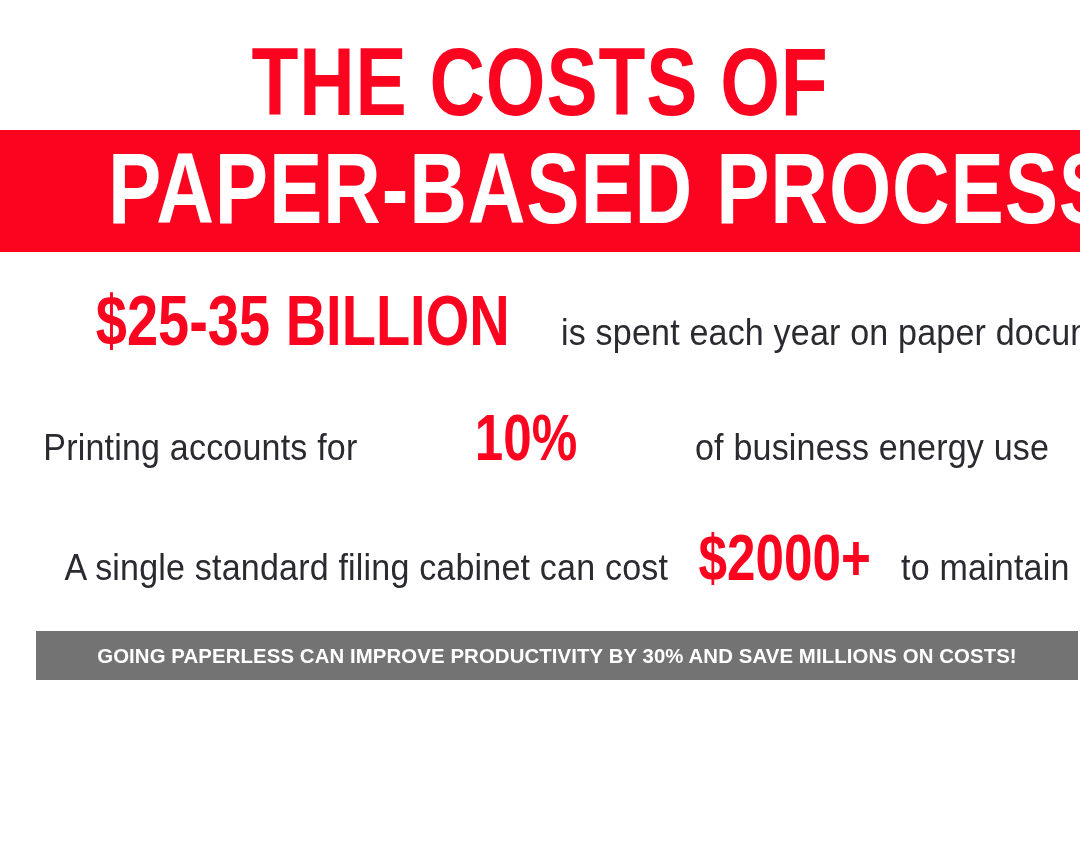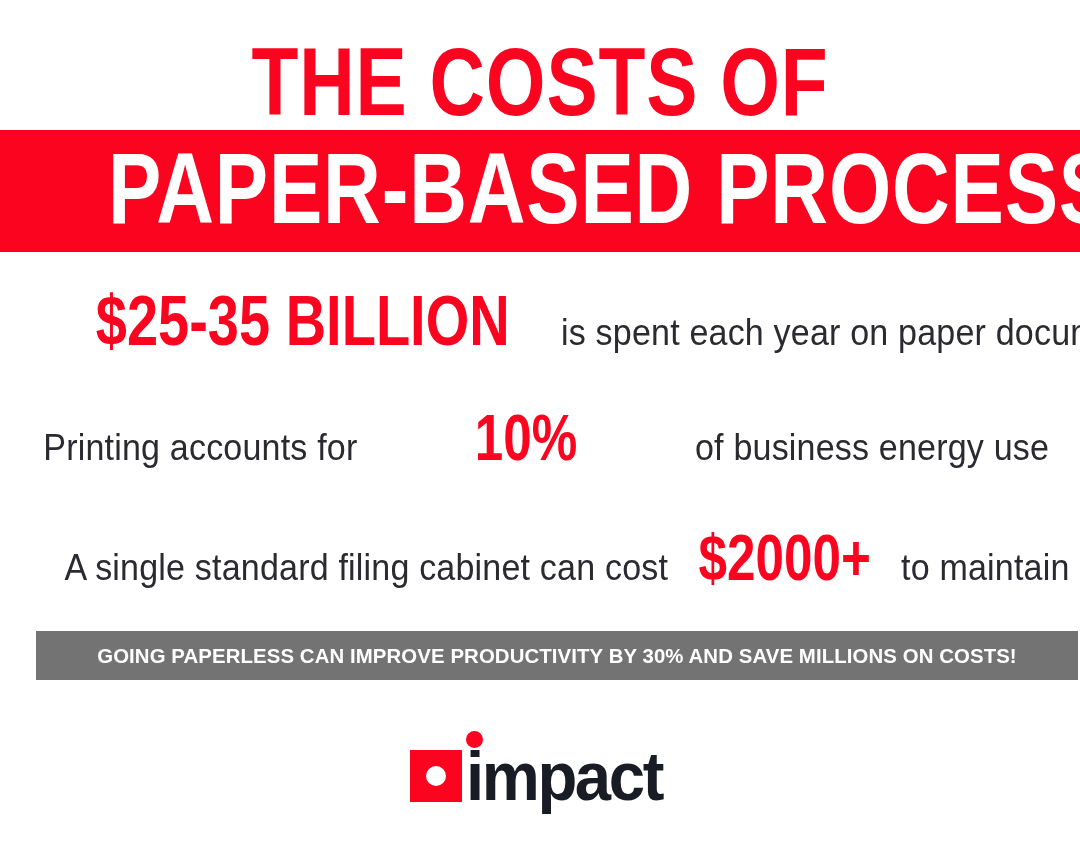--- a/index.html
+++ b/index.html
@@ -232,23 +232,14 @@
       <span class="sp"></span>
       <span class="stat-text post">to maintain</span>
     </div>
 
   </div>
 
   <div class="bottom-banner">
     <span class="banner-text">GOING PAPERLESS CAN IMPROVE PRODUCTIVITY BY 30% AND SAVE MILLIONS ON COSTS!</span>
   </div>
 
-  <div class="logo-wrap">
-    <div class="logo-inner">
-      <span class="logo-mark">
-        <span class="dot"></span>
-      </span>
-      <span class="logo-word">impact</span>
-      <span class="logo-idot"></span>
-    </div>
-  </div>
 
 </div>
 
 </body></html>

